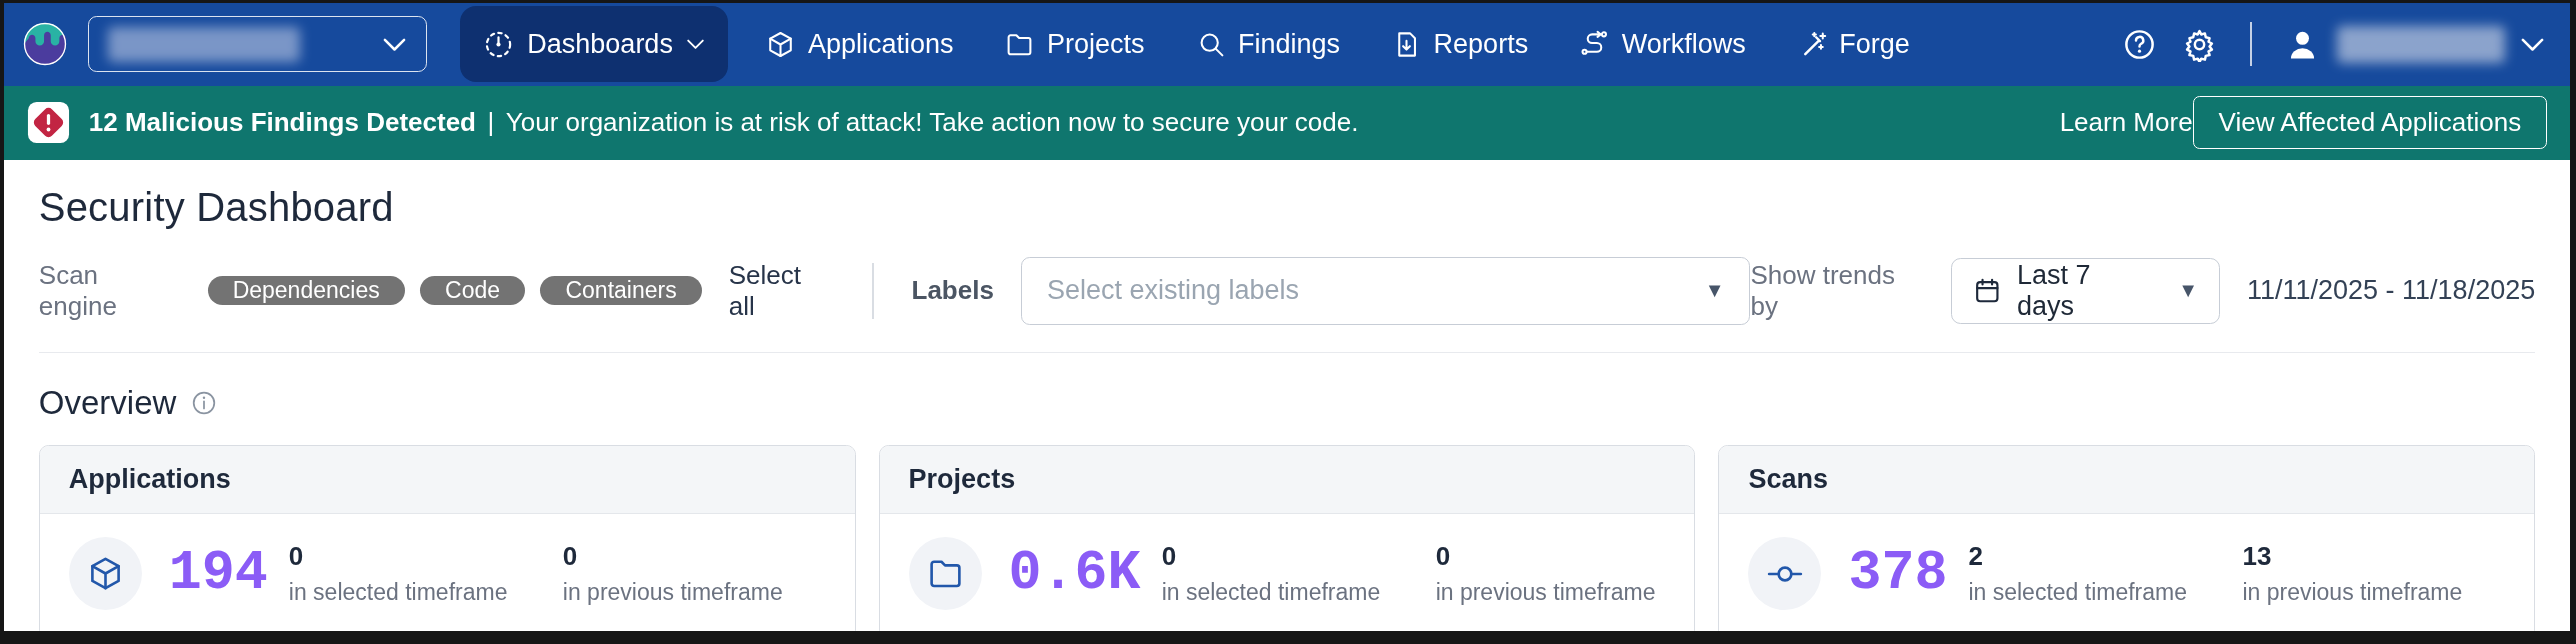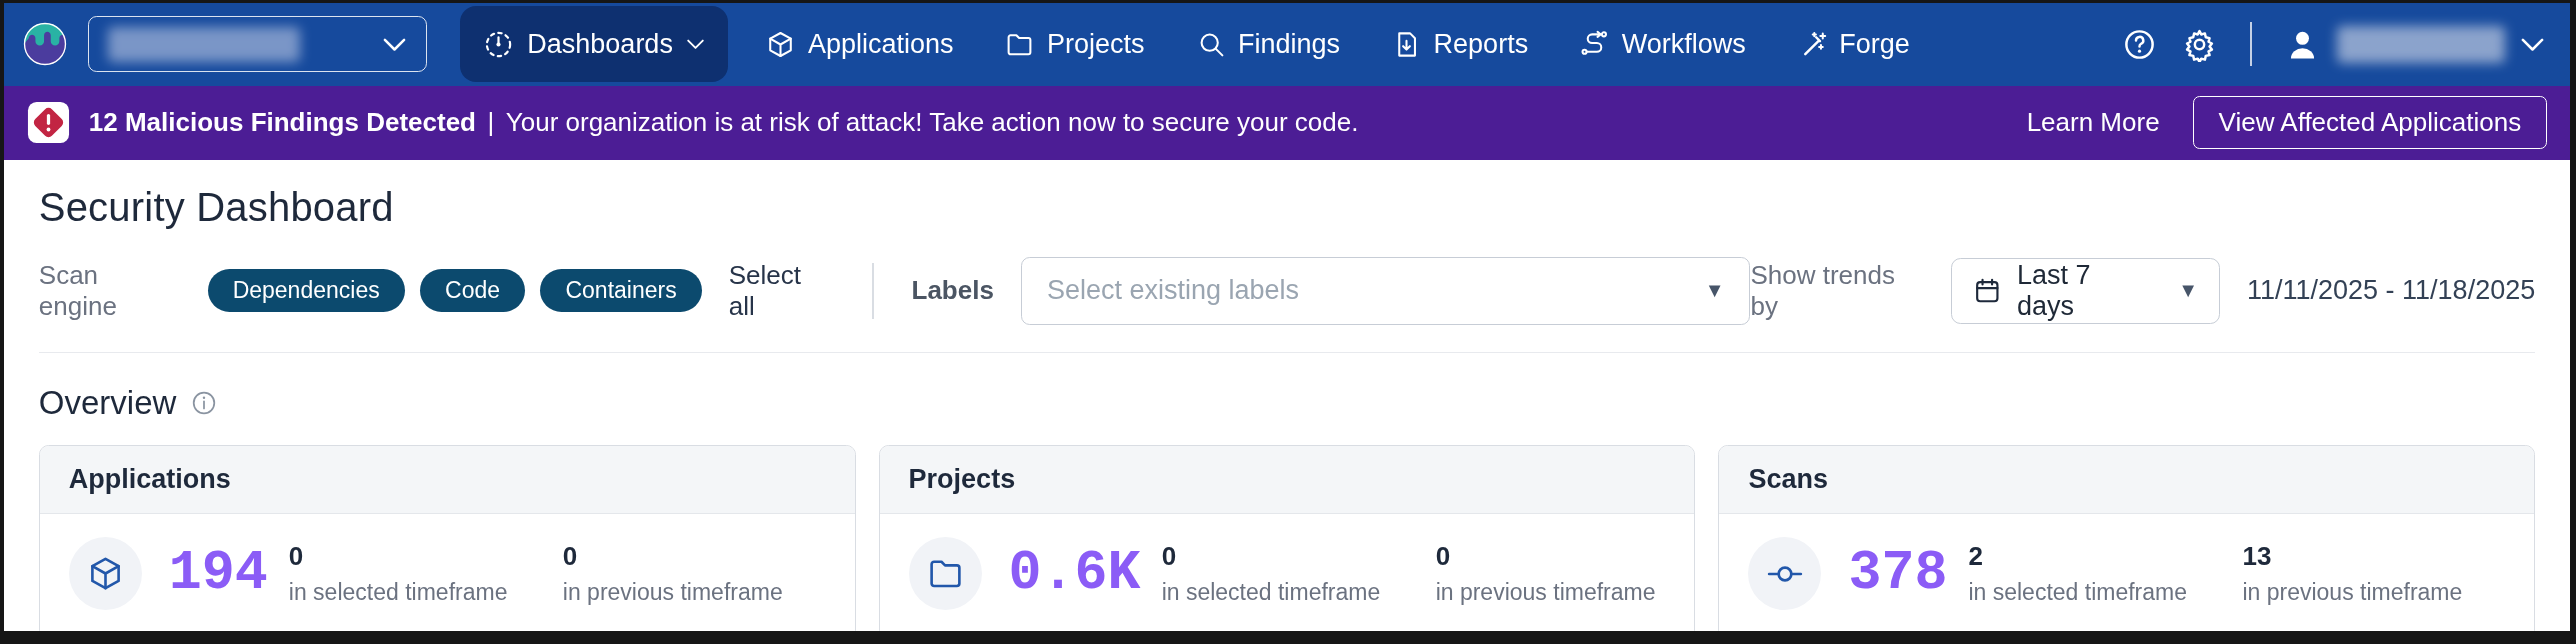--- a/index.html
+++ b/index.html
@@ -18,36 +18,36 @@
   .dash-btn { margin-left:33px; height:76px; background:#0e3070; border-radius:16px; display:flex; align-items:center; gap:13.5px; padding:0 23px; color:#fff; font-size:27px; cursor:pointer; }
   .navlinks { display:flex; align-items:center; gap:52px; margin-left:38px; }
   .navlink { display:flex; align-items:center; gap:12.5px; color:#ffffff; font-size:27px; cursor:pointer; white-space:nowrap; }
   .navlink svg, .dash-btn svg.nicon { stroke:#ffffff; stroke-width:1.7; fill:none; stroke-linecap:round; stroke-linejoin:round; }
   .nav-right { margin-left:auto; display:flex; align-items:center; gap:25px; }
   .icon-btn { cursor:pointer; display:flex; align-items:center; }
   .nav-divider { width:1.9px; height:44px; background:rgba(255,255,255,0.75); margin:0 7.7px; }
   .user-menu { display:flex; align-items:center; gap:15.4px; cursor:pointer; }
 
   
-  .banner { height:74px; flex:0 0 74px; background:#4c1d95; display:flex; align-items:center; padding:0 23px; color:#ffffff; }
+  .banner { height:74px; flex:0 0 74px; background:#0f766e; display:flex; align-items:center; padding:0 23px; color:#ffffff; }
   .banner-icon { width:43px; height:43px; margin-right:19px; flex:0 0 auto; }
   .banner-text { font-size:26px; display:flex; align-items:center; gap:11.5px; white-space:nowrap; }
   .banner-title { font-weight:700; }
-  .banner-right { margin-left:auto; display:flex; align-items:center; gap:33px; }
+  .banner-right { margin-left:auto; display:flex; align-items:center; }
   .learn-more { font-size:26px; cursor:pointer; }
   .banner-cta { border:1.9px solid #ffffff; border-radius:6.7px; height:53px; padding:0 25px; display:flex; align-items:center; font-size:26px; color:#fff; background:transparent; cursor:pointer; font-family:inherit; }
 
   
   .content { flex:1; background:#ffffff; padding:0 35px; display:flex; flex-direction:column; }
   .page-title { margin-top:25px; font-size:40px; font-weight:400; color:#1e293b; letter-spacing:0.2px; }
 
   .filter-row { margin-top:27px; display:flex; align-items:center; padding-bottom:27px; border-bottom:1.9px solid #e8eaee; }
   .muted-label { font-size:26px; color:#6b7280; }
   .pills { display:flex; align-items:center; gap:15.4px; margin-left:25px; }
-  .pill { background:#0c4a6e; color:#ffffff; font-size:23px; height:43px; display:flex; align-items:center; padding:0 25px; border-radius:22px; cursor:pointer; white-space:nowrap; }
+  .pill { background:#737373; color:#ffffff; font-size:23px; height:29px; display:flex; align-items:center; padding:0 25px; border-radius:22px; cursor:pointer; white-space:nowrap; }
   .select-all { font-size:26px; color:#273449; margin-left:27px; cursor:pointer; }
   .v-divider { width:1.9px; height:56px; background:#d9dde3; margin:0 38px; }
   .labels-label { font-size:26px; font-weight:700; color:#4b5563; margin-right:27px; }
   .labels-select { width:733px; height:68px; border:1.9px solid #c7cdd6; border-radius:8.7px; display:flex; align-items:center; justify-content:space-between; padding:0 25px; cursor:pointer; background:#fff; }
   .placeholder { font-size:27px; color:#9aa5b1; }
   .caret { font-size:20px; color:#475569; }
   .trends-group { margin-left:auto; display:flex; align-items:center; }
   .trend-select { margin-left:23px; height:66px; border:1.9px solid #c7cdd6; border-radius:9.6px; display:flex; align-items:center; gap:15.4px; padding:0 21px; cursor:pointer; background:#fff; }
   .trend-select svg { stroke:#1e293b; stroke-width:1.8; fill:none; stroke-linecap:round; }
   .trend-value { font-size:27px; color:#1f2937; }

